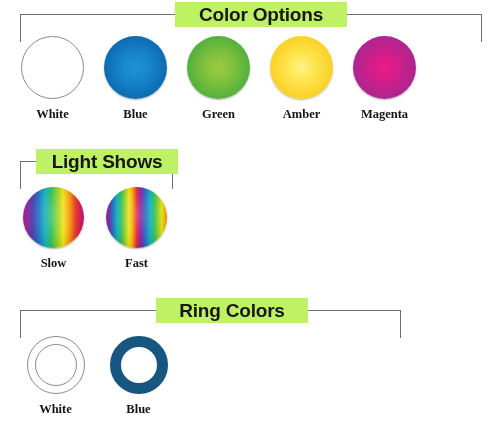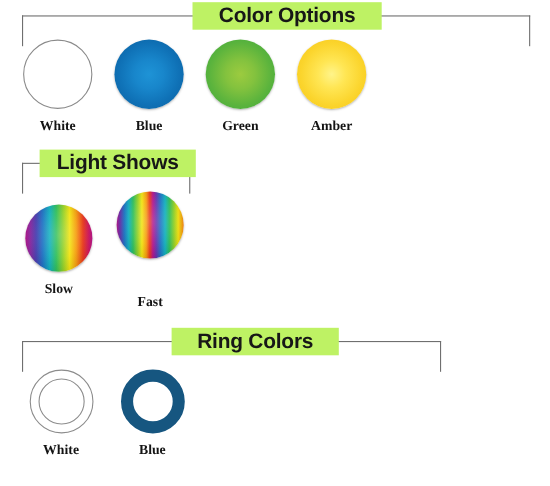--- a/index.html
+++ b/index.html
@@ -24,21 +24,21 @@
     height: 442px;
   }
 
   
   .section {
     position: absolute;
     left: 0;
     width: 500px;
   }
   .sec-colors   { top: 0px;   height: 140px; }
-  .sec-shows    { top: 134px; height: 130px; }
+  .sec-shows    { top: 147px; height: 130px; }
   .sec-rings    { top: 296px; height: 142px; }
 
   
   .bracket {
     position: absolute;
     top: 14px;
     height: 28px;
     box-sizing: border-box;
     border-top: 1.3px solid #6f6f6f;
     border-left: 1.3px solid #6f6f6f;
@@ -59,21 +59,21 @@
     color: #171717;
     text-align: center;
   }
 
   
   .row {
     position: absolute;
     left: 0;
     width: 456px;
     display: flex;
-    align-items: center;
+    align-items: flex-end;
   }
   .cell {
     display: flex;
     flex-direction: column;
     align-items: center;
   }
   .label {
     font-family: "Liberation Serif", serif;
     font-weight: 700;
     font-size: 12.5px;
@@ -163,36 +163,40 @@
         <div class="label">Blue</div>
       </div>
       <div class="cell" style="width:83px;">
         <div class="swatch shadowed" style="background: radial-gradient(circle at 50% 50%, #9ccb3f 0%, #83c23e 30%, #5cb43d 62%, #37a63c 100%);"></div>
         <div class="label">Green</div>
       </div>
       <div class="cell" style="width:83px;">
         <div class="swatch shadowed" style="background: radial-gradient(circle at 50% 50%, #fff48a 0%, #ffe654 28%, #fbd52d 62%, #f6c316 100%);"></div>
         <div class="label">Amber</div>
       </div>
+      <div class="cell" style="width:83px;">
+        <div class="swatch shadowed" style="background: radial-gradient(circle at 50% 50%, #ec1b86 0%, #d81d89 26%, #b5248d 60%, #992a8f 100%);"></div>
+        <div class="label">Magenta</div>
+      </div>
     </div>
   </div>
 
   <div class="section sec-shows">
     <div class="bracket" style="left:20px; width:153px;"></div>
     <div class="heading" style="left:36px; width:122px;">Light Shows</div>
 
     <div class="row" style="top:40px;">
       <div class="cell" style="width:83px; margin-left:12px;">
         <div class="rainbow" style="background: linear-gradient(90deg,
                #b3168c 0%,  #8e2aa3 7%,  #4b3fb0 16%, #1f74c4 26%,
                #13b0bf 36%, #2fbf5e 46%, #8fd02b 56%, #f2e312 66%,
                #f59b10 76%, #ea3a1d 86%, #cf1564 95%, #b3168c 100%);"></div>
         <div class="label">Slow</div>
       </div>
-      <div class="cell" style="width:83px;gap:24px;">
+      <div class="cell" style="width:83px;">
         <div class="rainbow" style="background: repeating-linear-gradient(90deg,
                #b3168c 0px, #6a32ac 3px, #1f74c4 7px, #13b0bf 11px,
                #2fbf5e 15px, #8fd02b 19px, #f2e312 23px, #f59b10 27px,
                #ea3a1d 30px, #b3168c 33px);"></div>
         <div class="label">Fast</div>
       </div>
     </div>
   </div>
 
   <div class="section sec-rings">

